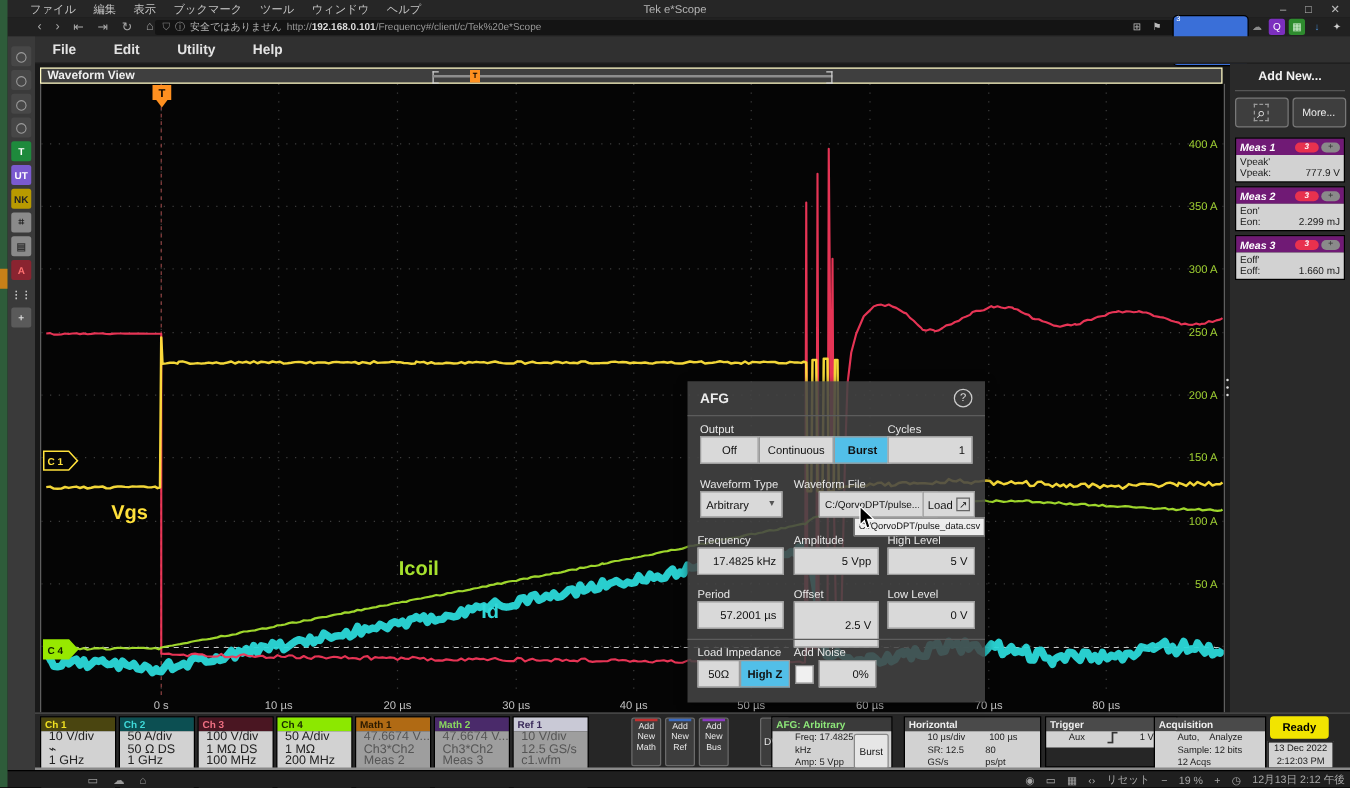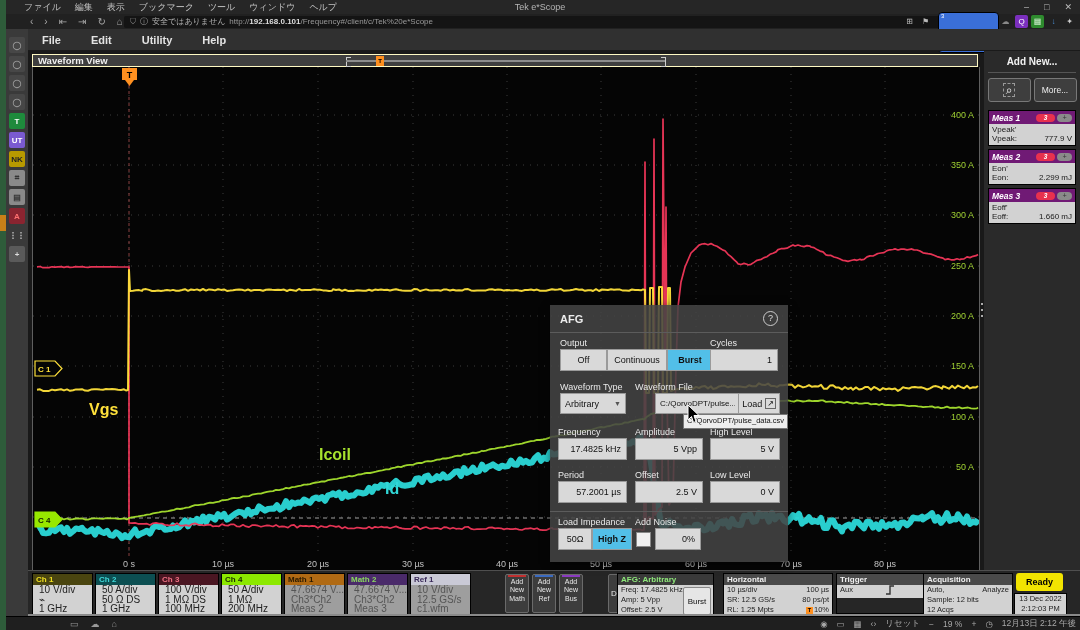--- a/index.html
+++ b/index.html
@@ -88,21 +88,21 @@
   .badge{position:absolute;top:2px;width:61px;height:41px;border:1px solid #000;box-sizing:border-box;}
   .badge .bh{height:11px;font-size:8px;font-weight:bold;line-height:11px;padding:0 3px;white-space:nowrap;}
   .badge .bb{height:45px;background:#d2d2d2;color:#222;font-size:10px;line-height:9.5px;padding:0 6px;position:relative;white-space:nowrap;overflow:hidden;}
   .badge.dim .bb{background:#9e9e9e;color:#555;}
   .bw-icon{position:absolute;right:2px;bottom:2px;width:6px;height:5px;border-right:2px solid #444;border-bottom:2px solid #444;}
   .addbtn{position:absolute;top:3px;width:24px;height:39px;background:#3d3d3d;border:1px solid #6a6a6a;border-radius:2px;
     color:#e8e8e8;font-size:7px;line-height:1.2;text-align:center;box-sizing:border-box;padding-top:3px;}
   .addbtn .bar{position:absolute;left:2px;top:0;width:18px;height:2px;}
   .info-badge{position:absolute;top:2px;border:1px solid #000;box-sizing:border-box;}
   .info-badge .bh{height:11px;background:#4a4a4a;color:#f0f0f0;font-size:8px;font-weight:bold;line-height:11px;padding:0 3px;}
-  .info-badge .bb{background:#d2d2d2;color:#222;font-size:7.5px;line-height:10px;padding:0 3px;}
+  .info-badge .bb{background:#d2d2d2;color:#222;font-size:7.5px;line-height:10px;padding:0 18px;}
   .tworow{display:flex;justify-content:space-between;}
   #ready{left:988px;top:2px;width:47px;height:18px;background:#f2e400;border-radius:3px;color:#000;
     font-size:9px;font-weight:bold;text-align:center;line-height:18px;}
   #datetime{left:986px;top:22px;width:51px;height:20px;background:#d2d2d2;color:#222;font-size:7.5px;
     text-align:center;line-height:10px;border:1px solid #000;}
   #afgbadge-btn{position:absolute;right:2px;top:13px;width:26px;height:26px;background:#e6e6e6;border:1px solid #888;
     border-radius:2px;color:#111;font-size:8px;display:flex;align-items:center;justify-content:center;}
   .t-ico{display:inline-block;width:7px;height:7px;background:#ff9020;color:#000;font-size:5.5px;font-weight:bold;
     text-align:center;line-height:7px;vertical-align:middle;margin-right:1px;}
   
@@ -347,21 +347,21 @@
     <div class="lab" style="left:85px;top:122px;">Amplitude</div>
     <div class="lab" style="left:160px;top:122px;">High Level</div>
     <div class="fld val" style="left:8px;top:133px;width:69px;height:22px;">17.4825 kHz</div>
     <div class="fld val" style="left:85px;top:133px;width:68px;height:22px;">5 Vpp</div>
     <div class="fld val" style="left:160px;top:133px;width:70px;height:22px;">5 V</div>
 
     <div class="lab" style="left:8px;top:165px;">Period</div>
     <div class="lab" style="left:85px;top:165px;">Offset</div>
     <div class="lab" style="left:160px;top:165px;">Low Level</div>
     <div class="fld val" style="left:8px;top:176px;width:69px;height:22px;">57.2001 µs</div>
-    <div class="fld val" style="left:85px;top:176px;width:68px;height:22px;">2.5 V</div>
+    <div class="fld val" style="left:85px;top:176px;width:68px;height:37px;">2.5 V</div>
     <div class="fld val" style="left:160px;top:176px;width:70px;height:22px;">0 V</div>
 
     <div class="hr" style="top:206px;"></div>
     <div class="lab" style="left:8px;top:212px;">Load Impedance</div>
     <div class="lab" style="left:85px;top:212px;">Add Noise</div>
     <div class="seg" id="afg-imp" style="left:8px;top:223px;height:22px;">
         <div class="opt" style="width: 34px;">50Ω</div>
         <div class="opt sel" style="width: 40px;">High Z</div>
       </div>
     <div class="chk" style="left:86px;top:227px;"></div>

